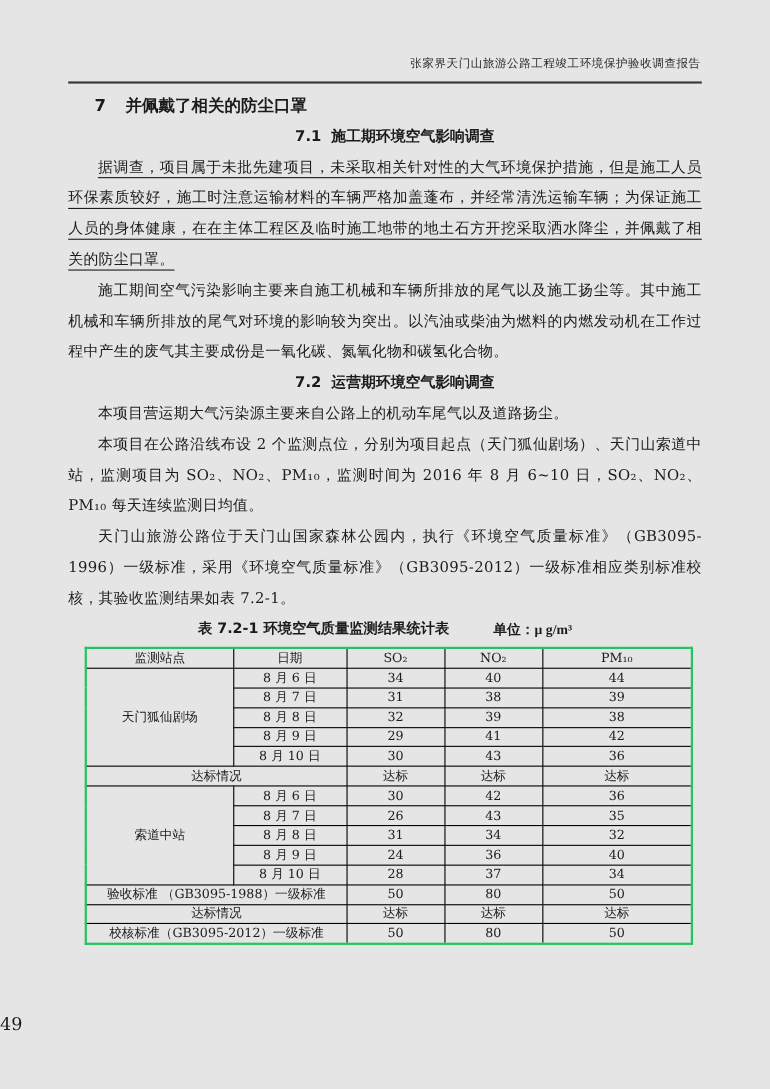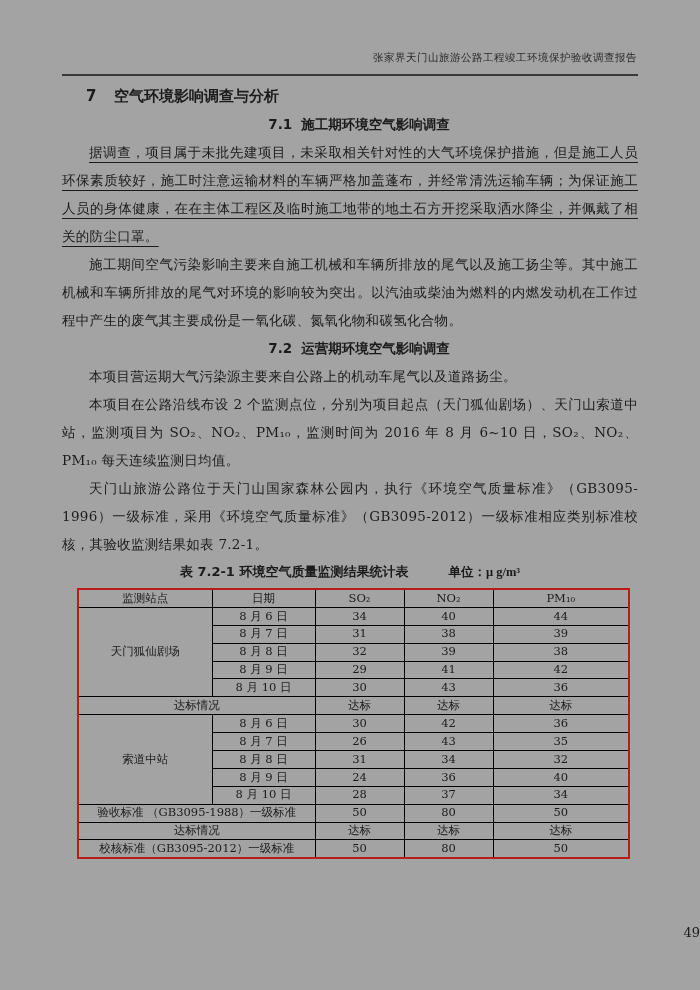--- a/index.html
+++ b/index.html
@@ -1,19 +1,19 @@
 <!DOCTYPE html>
 <html lang="zh"><head>
 <meta charset="utf-8">
 <style>
   html,body{margin:0;padding:0;background:#ffffff;}
   .page{
     position:relative;
     width:700px;height:990px;
-    background:#a3a3a3;
+    background:#e5e5e5;
     color:#1b1b1b;
     font-family:"DejaVu Serif","Liberation Serif",serif;
     overflow:hidden;
   }
   .running-header{
     position:absolute;top:51px;right:63px;
     font-size:10.5px;letter-spacing:.5px;color:#2a2a2a;
   }
   .header-rule{
     position:absolute;top:74px;left:62px;width:576px;
@@ -55,45 +55,45 @@
     font-weight:bold;font-size:13px;
   }
   .table-unit{
     font-family:Liberation Serif, serif;
     font-weight:bold;font-size:12.5px;
   }
   table.aq{
     border-collapse:collapse;
     margin-left:15px;margin-top:4px;
     width:551px;table-layout:fixed;
-    border:2px solid #b91c1c;
+    border:2px solid #22c55e;
   }
   table.aq td{
     border:1px solid #000;
     height:16.9px;
     text-align:center;vertical-align:middle;
     font-size:11.5px;line-height:1;
     padding:0;overflow:hidden;white-space:nowrap;
   }
   .page-number{
     position:absolute;bottom:50px;left:0;width:100%;
-    text-align:right;font-size:13px;
+    text-align:left;font-size:16px;
   }
 </style>
 </head>
 <body>
 
 <div class="page">
 
   <div class="running-header">张家界天门山旅游公路工程竣工环境保护验收调查报告</div>
   <div class="header-rule"></div>
 
   <div class="content">
 
-    <h1 class="h-chapter"><span class="num">7</span><span>空气环境影响调查与分析</span></h1>
+    <h1 class="h-chapter"><span class="num">7</span><span>并佩戴了相关的防尘口罩</span></h1>
 
     <h2 class="h-section"><span class="num">7.1</span><span>施工期环境空气影响调查</span></h2>
 
     <p class="para underlined">据调查，项目属于未批先建项目，未采取相关针对性的大气环境保护措施，但是施工人员环保素质较好，施工时注意运输材料的车辆严格加盖蓬布，并经常清洗运输车辆；为保证施工人员的身体健康，在在主体工程区及临时施工地带的地土石方开挖采取洒水降尘，并佩戴了相关的防尘口罩。</p>
 
     <p class="para">施工期间空气污染影响主要来自施工机械和车辆所排放的尾气以及施工扬尘等。其中施工机械和车辆所排放的尾气对环境的影响较为突出。以汽油或柴油为燃料的内燃发动机在工作过程中产生的废气其主要成份是一氧化碳、氮氧化物和碳氢化合物。</p>
 
 
     <h2 class="h-section"><span class="num">7.2</span><span>运营期环境空气影响调查</span></h2>
 

